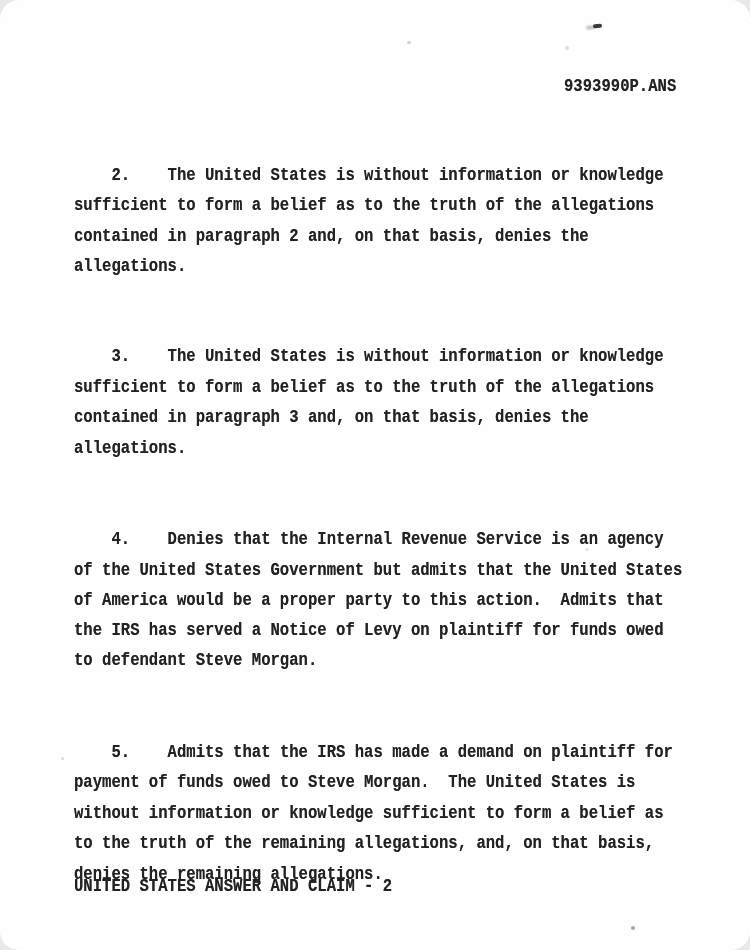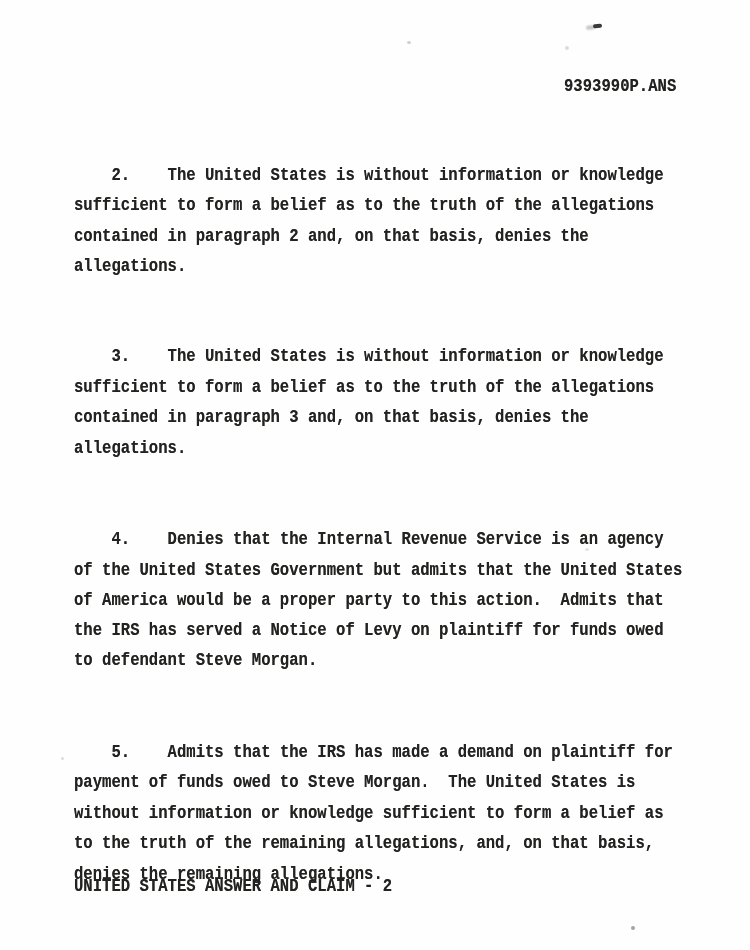--- a/index.html
+++ b/index.html
@@ -7,20 +7,21 @@
     padding: 0;
     background: #e8e8e8;
   }
   .page {
     position: relative;
     width: 750px;
     height: 950px;
     background: #fefefe;
     overflow: hidden;
     font-family: "Liberation Mono", "DejaVu Sans Mono", monospace;
+    border-radius: 19px;
   }
   .typewriter {
     position: absolute;
     font-family: "Liberation Mono", "DejaVu Sans Mono", monospace;
     font-size: 15.6px;
     font-weight: 700;
     line-height: 24.9px;
     color: #222220;
     letter-spacing: 0px;
     white-space: pre-wrap;

